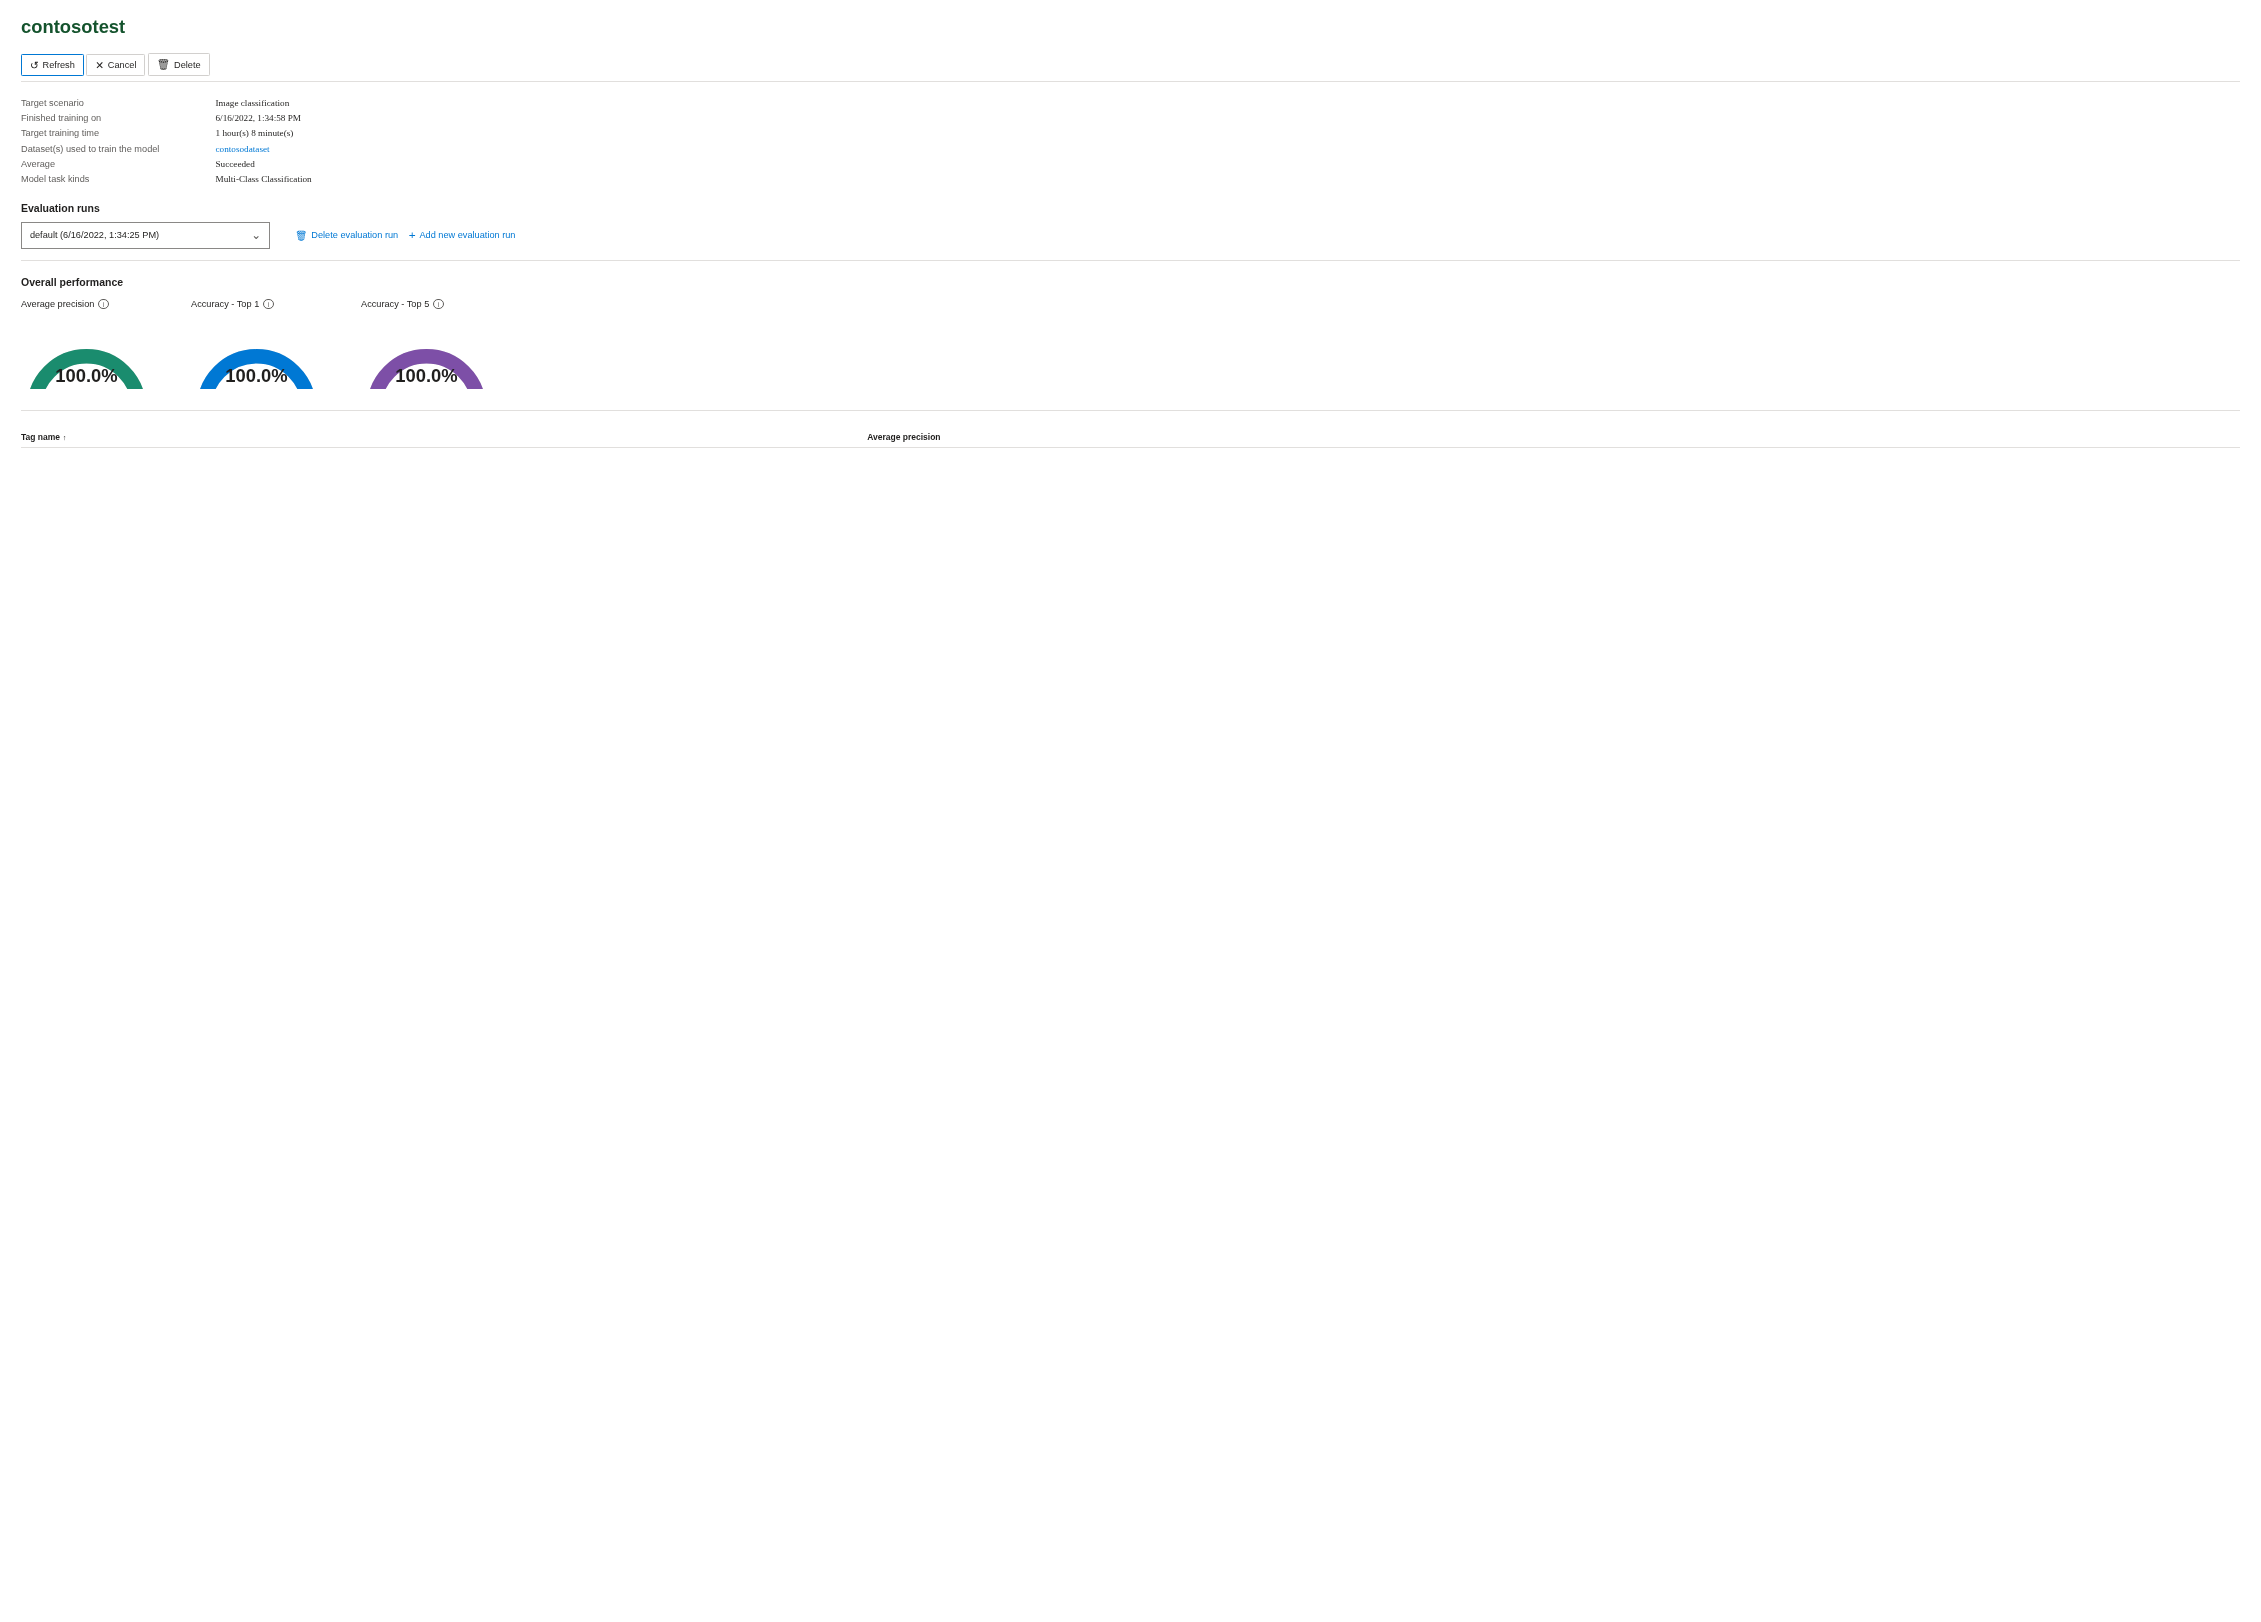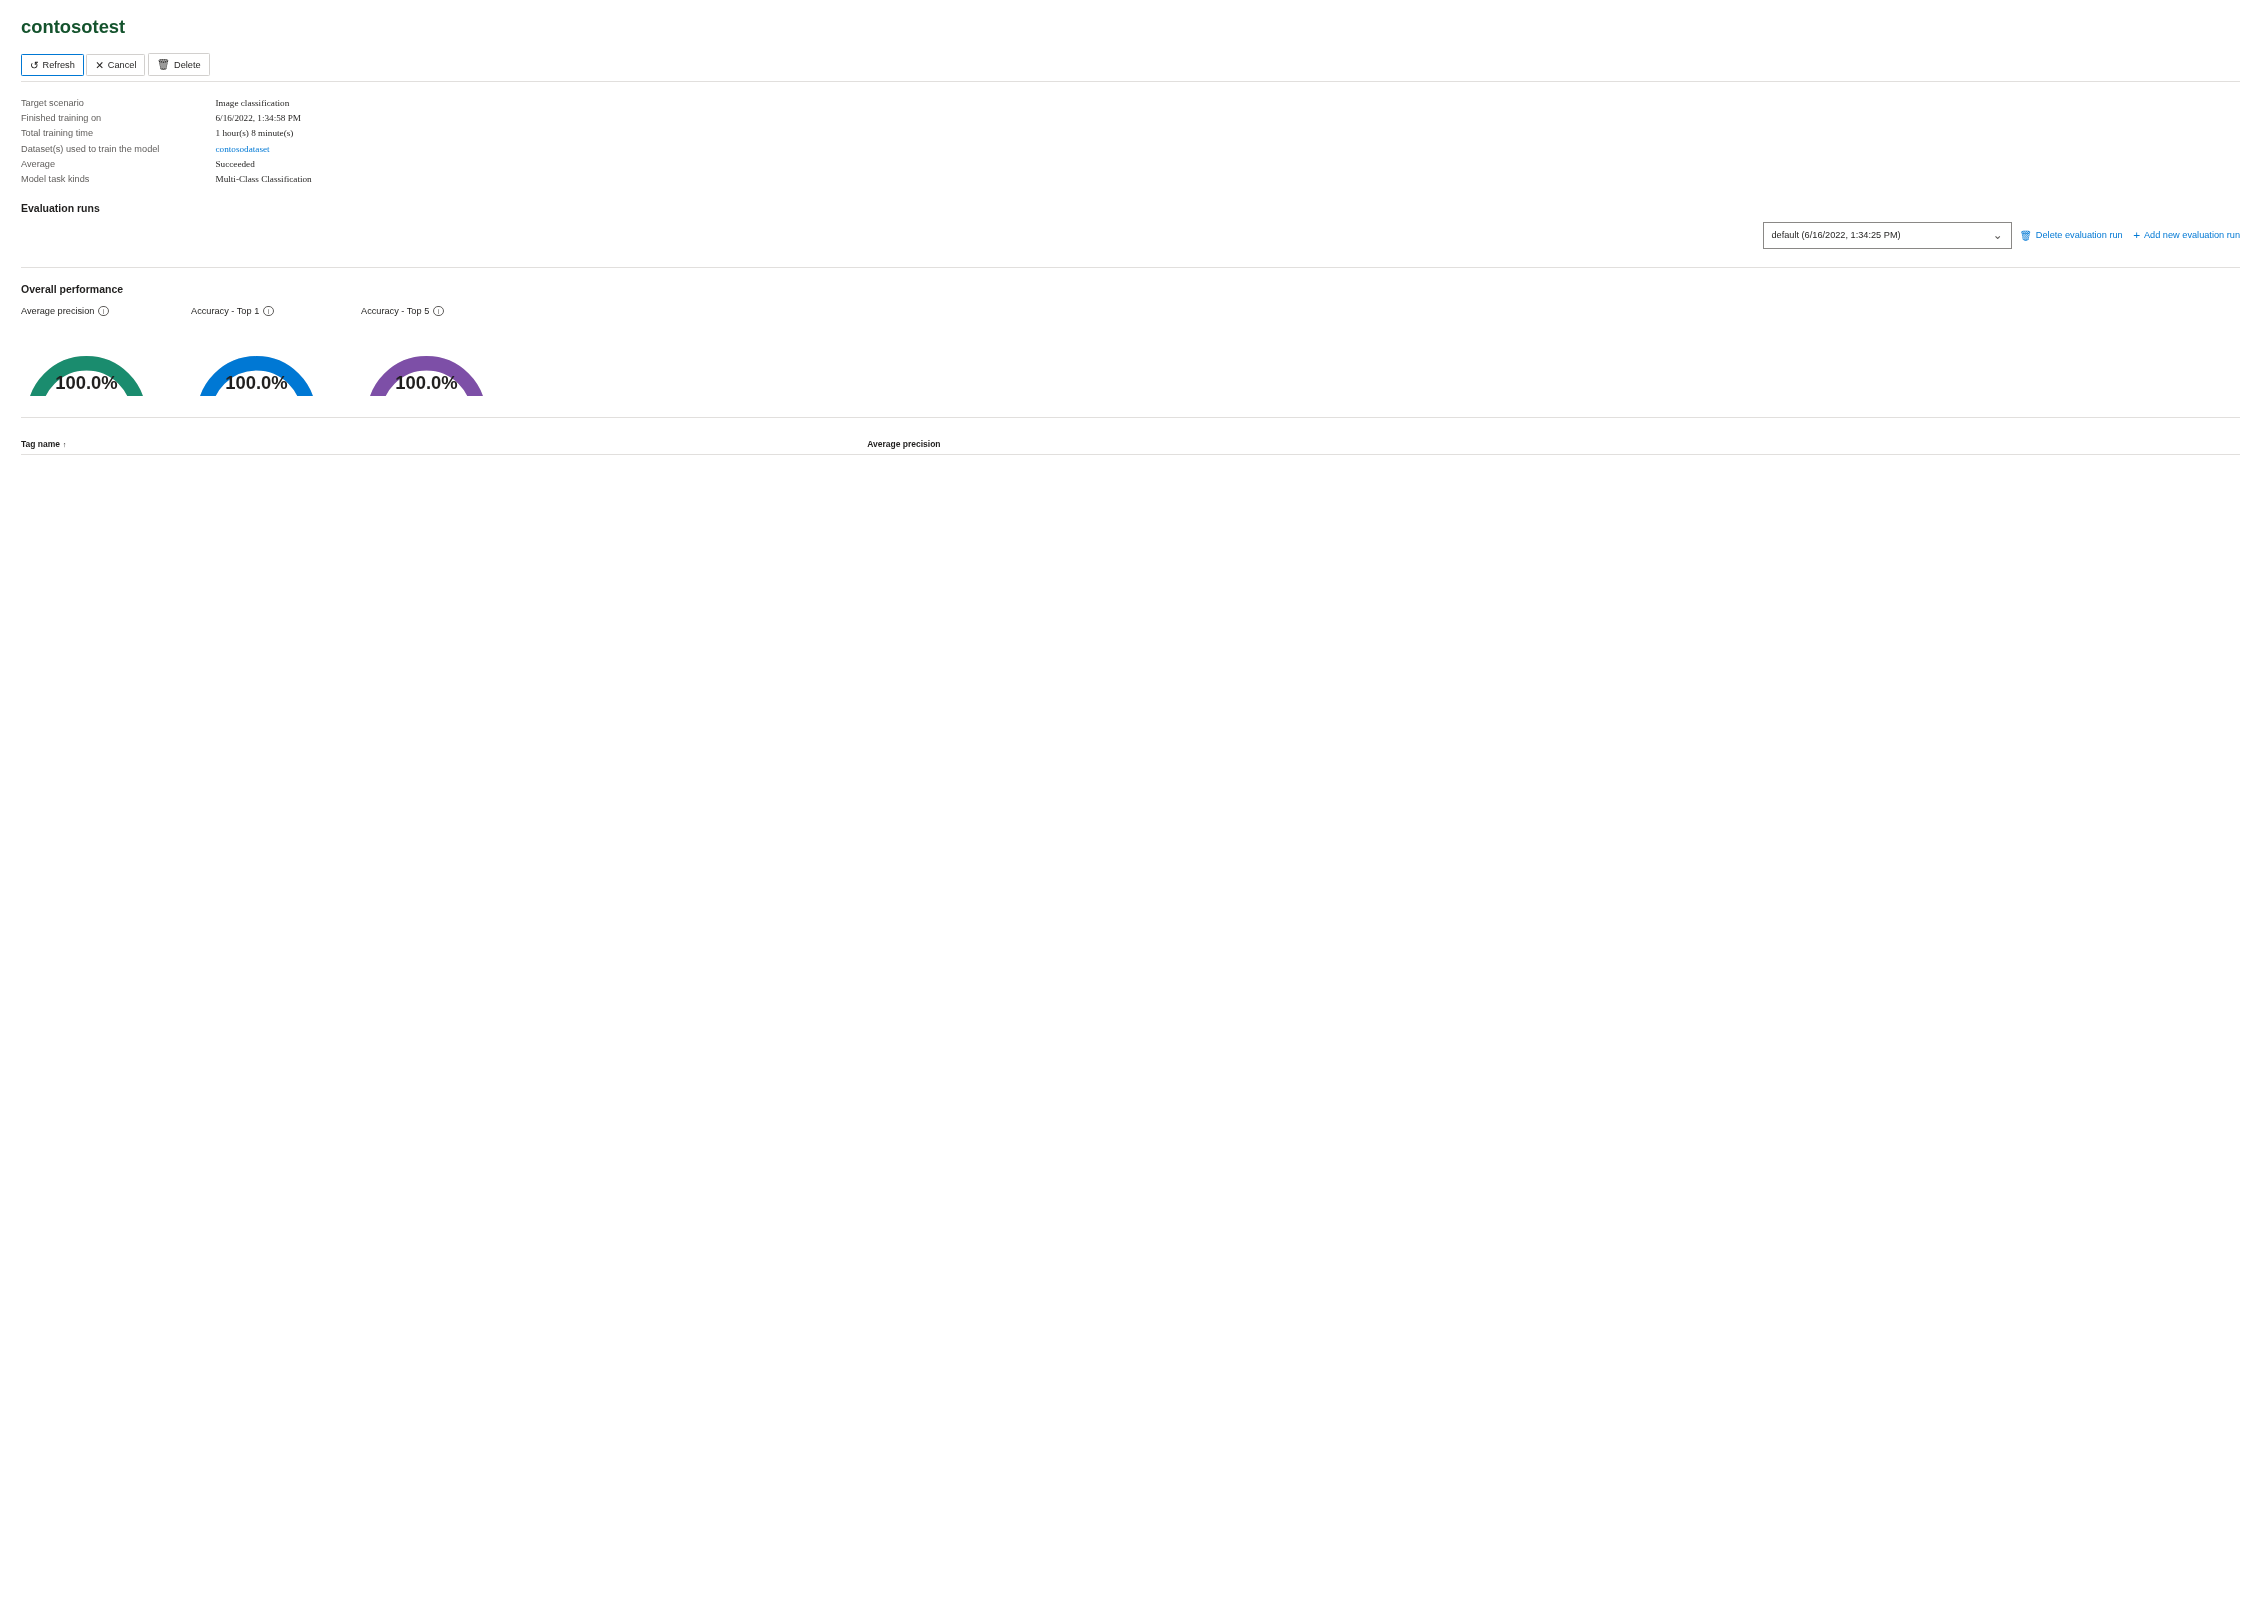--- a/index.html
+++ b/index.html
@@ -49,23 +49,22 @@
     .info-value.link { color: #0078d4; cursor: pointer; text-decoration: none; }
     .section-title {
       font-size: 10.5px;
       font-weight: 600;
       margin-bottom: 7.9px;
       color: #201f1e;
     }
     .eval-run-row {
       display: flex;
       align-items: center;
-      gap: 8px;
-      margin-bottom: 18px;
-      justify-content: flex-end;
+      gap: 25px;
+      margin-bottom: 11px;
     }
     .eval-dropdown {
       display: flex;
       align-items: center;
       justify-content: space-between;
       border: 0.7px solid #8a8886;
       padding: 5.2px 7.9px;
       width: 249px;
       cursor: pointer;
       background: #fff;
@@ -184,21 +183,21 @@
     <span class="btn-icon">🗑</span>
     <span>Delete</span>
   </button>
 </div>
 
 <div class="info-grid" id="info-grid">
 <div class="info-label">Target scenario</div>
     <div class="info-value">Image classification</div>
     <div class="info-label">Finished training on</div>
     <div class="info-value">6/16/2022, 1:34:58 PM</div>
-    <div class="info-label">Total training time</div>
+    <div class="info-label">Target training time</div>
     <div class="info-value">1 hour(s) 8 minute(s)</div>
     <div class="info-label">Dataset(s) used to train the model</div>
     <a class="info-value link" href="#">contosodataset</a>
     <div class="info-label">Average</div>
     <div class="info-value">Succeeded</div>
     <div class="info-label">Model task kinds</div>
     <div class="info-value">Multi-Class Classification</div>
   </div>
 
 <div class="section-title">Evaluation runs</div>

